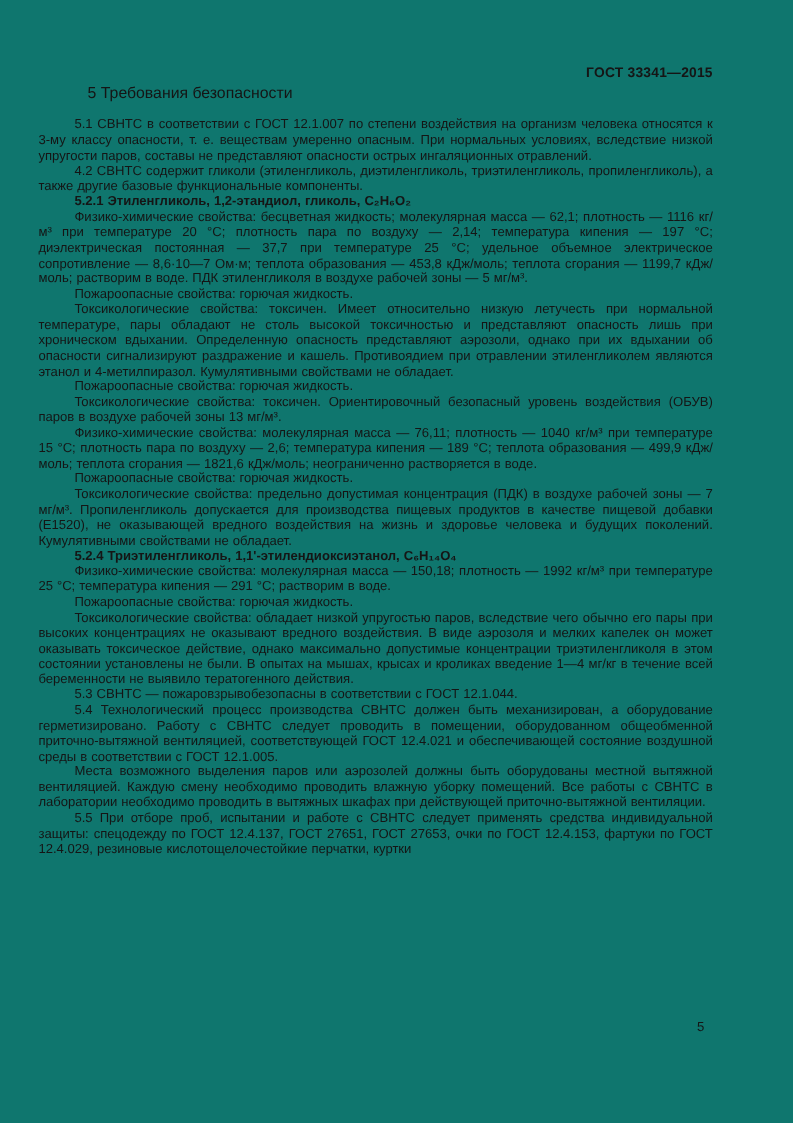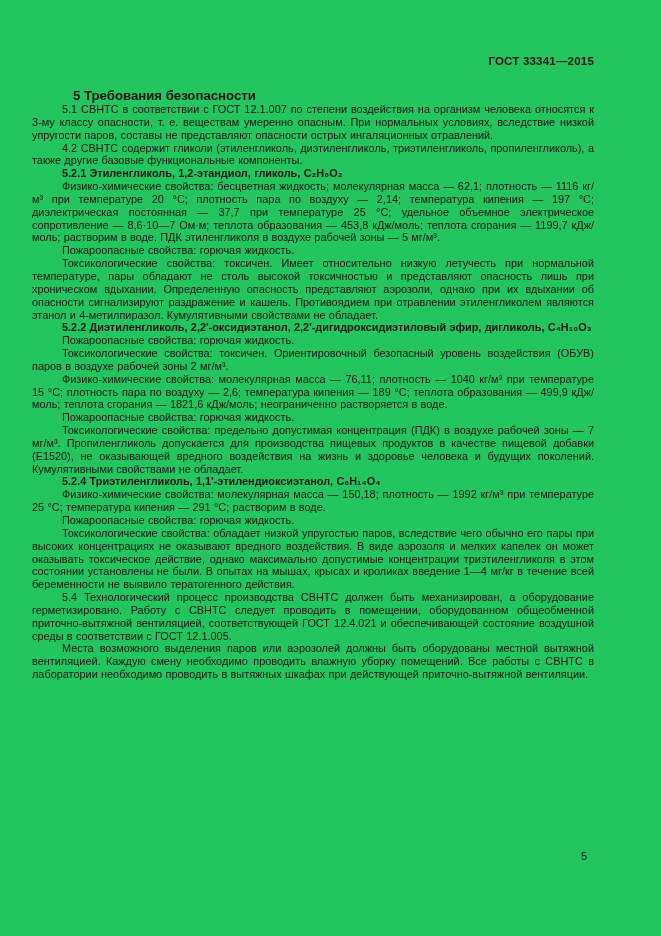--- a/index.html
+++ b/index.html
@@ -1,42 +1,43 @@
 <!DOCTYPE html>
 <html><head>
 <meta charset="utf-8">
 <style>
   html, body { margin: 0; padding: 0; background: #ffffff; }
   .page {
     position: relative;
     width: 661px;
     height: 936px;
-    background: #22c55e;
+    background: #0f766e;
     color: #151515;
     font-family: "Liberation Sans", "DejaVu Sans", sans-serif;
     box-sizing: border-box;
     padding: 55px 67px 0 32px;
     overflow: hidden;
   }
   .doc-header {
     text-align: right;
     font-weight: bold;
     font-size: 11.5px;
     line-height: 13px;
     letter-spacing: 0.2px;
   }
   .section-title {
-    font-weight: bold;
+    font-weight: normal;
     font-size: 13.2px;
     line-height: 15px;
-    margin-top: 20px;
+    margin-top: 2px;
     margin-bottom: 0;
     text-indent: 41px;
   }
   .content {
+    margin-top: 13px;
     width: 562px;
   }
   .content p {
     margin: 0;
     font-size: 10.9px;
     line-height: 12.85px;
     text-align: justify;
     text-indent: 30px;
     word-spacing: 0.3px;
   }
@@ -59,28 +60,29 @@
 
   <h1 class="section-title">5 Требования безопасности</h1>
 
   <div class="content">
       <p class="body">5.1 СВНТС в соответствии с ГОСТ 12.1.007 по степени воздействия на организм человека относятся к 3-му классу опасности, т. е. веществам умеренно опасным. При нормальных условиях, вследствие низкой упругости паров, составы не представляют опасности острых ингаляционных отравлений.</p>
       <p class="body">4.2 СВНТС содержит гликоли (этиленгликоль, диэтиленгликоль, триэтиленгликоль, пропиленгликоль), а также другие базовые функциональные компоненты.</p>
       <p class="heading">5.2.1 Этиленгликоль, 1,2-этандиол, гликоль, C₂H₆O₂</p>
       <p class="body">Физико-химические свойства: бесцветная жидкость; молекулярная масса — 62,1; плотность — 1116 кг/м³ при температуре 20 °С; плотность пара по воздуху — 2,14; температура кипения — 197 °С; диэлектрическая постоянная — 37,7 при температуре 25 °С; удельное объемное электрическое сопротивление — 8,6·10—7 Ом·м; теплота образования — 453,8 кДж/моль; теплота сгорания — 1199,7 кДж/моль; растворим в воде. ПДК этиленгликоля в воздухе рабочей зоны — 5 мг/м³.</p>
       <p class="body">Пожароопасные свойства: горючая жидкость.</p>
       <p class="body">Токсикологические свойства: токсичен. Имеет относительно низкую летучесть при нормальной температуре, пары обладают не столь высокой токсичностью и представляют опасность лишь при хроническом вдыхании. Определенную опасность представляют аэрозоли, однако при их вдыхании об опасности сигнализируют раздражение и кашель. Противоядием при отравлении этиленгликолем являются этанол и 4-метилпиразол. Кумулятивными свойствами не обладает.</p>
-      <p class="heading">5.2.2 Диэтиленгликоль, 2,2'-оксидиэтанол, 2,2'-дигидроксидиэтиловый эфир, дигликоль, C₄H₁₀O₃</p>
       <p class="body">Пожароопасные свойства: горючая жидкость.</p>
-      <p class="body">Токсикологические свойства: токсичен. Ориентировочный безопасный уровень воздействия (ОБУВ) паров в воздухе рабочей зоны 2 мг/м³.</p>
+      <p class="body">Токсикологические свойства: токсичен. Ориентировочный безопасный уровень воздействия (ОБУВ) паров в воздухе рабочей зоны 13 мг/м³.</p>
       <p class="body">Физико-химические свойства: молекулярная масса — 76,11; плотность — 1040 кг/м³ при температуре 15 °С; плотность пара по воздуху — 2,6; температура кипения — 189 °С; теплота образования — 499,9 кДж/моль; теплота сгорания — 1821,6 кДж/моль; неограниченно растворяется в воде.</p>
       <p class="body">Пожароопасные свойства: горючая жидкость.</p>
       <p class="body">Токсикологические свойства: предельно допустимая концентрация (ПДК) в воздухе рабочей зоны — 7 мг/м³. Пропиленгликоль допускается для производства пищевых продуктов в качестве пищевой добавки (Е1520), не оказывающей вредного воздействия на жизнь и здоровье человека и будущих поколений. Кумулятивными свойствами не обладает.</p>
       <p class="heading">5.2.4 Триэтиленгликоль, 1,1'-этилендиоксиэтанол, C₆H₁₄O₄</p>
       <p class="body">Физико-химические свойства: молекулярная масса — 150,18; плотность — 1992 кг/м³ при температуре 25 °С; температура кипения — 291 °С; растворим в воде.</p>
       <p class="body">Пожароопасные свойства: горючая жидкость.</p>
       <p class="body">Токсикологические свойства: обладает низкой упругостью паров, вследствие чего обычно его пары при высоких концентрациях не оказывают вредного воздействия. В виде аэрозоля и мелких капелек он может оказывать токсическое действие, однако максимально допустимые концентрации триэтиленгликоля в этом состоянии установлены не были. В опытах на мышах, крысах и кроликах введение 1—4 мг/кг в течение всей беременности не выявило тератогенного действия.</p>
+      <p class="body">5.3 СВНТС — пожаровзрывобезопасны в соответствии с ГОСТ 12.1.044.</p>
       <p class="body">5.4 Технологический процесс производства СВНТС должен быть механизирован, а оборудование герметизировано. Работу с СВНТС следует проводить в помещении, оборудованном общеобменной приточно-вытяжной вентиляцией, соответствующей ГОСТ 12.4.021 и обеспечивающей состояние воздушной среды в соответствии с ГОСТ 12.1.005.</p>
       <p class="body">Места возможного выделения паров или аэрозолей должны быть оборудованы местной вытяжной вентиляцией. Каждую смену необходимо проводить влажную уборку помещений. Все работы с СВНТС в лаборатории необходимо проводить в вытяжных шкафах при действующей приточно-вытяжной вентиляции.</p>
+      <p class="body">5.5 При отборе проб, испытании и работе с СВНТС следует применять средства индивидуальной защиты: спецодежду по ГОСТ 12.4.137, ГОСТ 27651, ГОСТ 27653, очки по ГОСТ 12.4.153, фартуки по ГОСТ 12.4.029, резиновые кислотощелочестойкие перчатки, куртки</p>
     </div>
 
   <div class="page-number">5</div>
 </div>
 
 </body></html>

